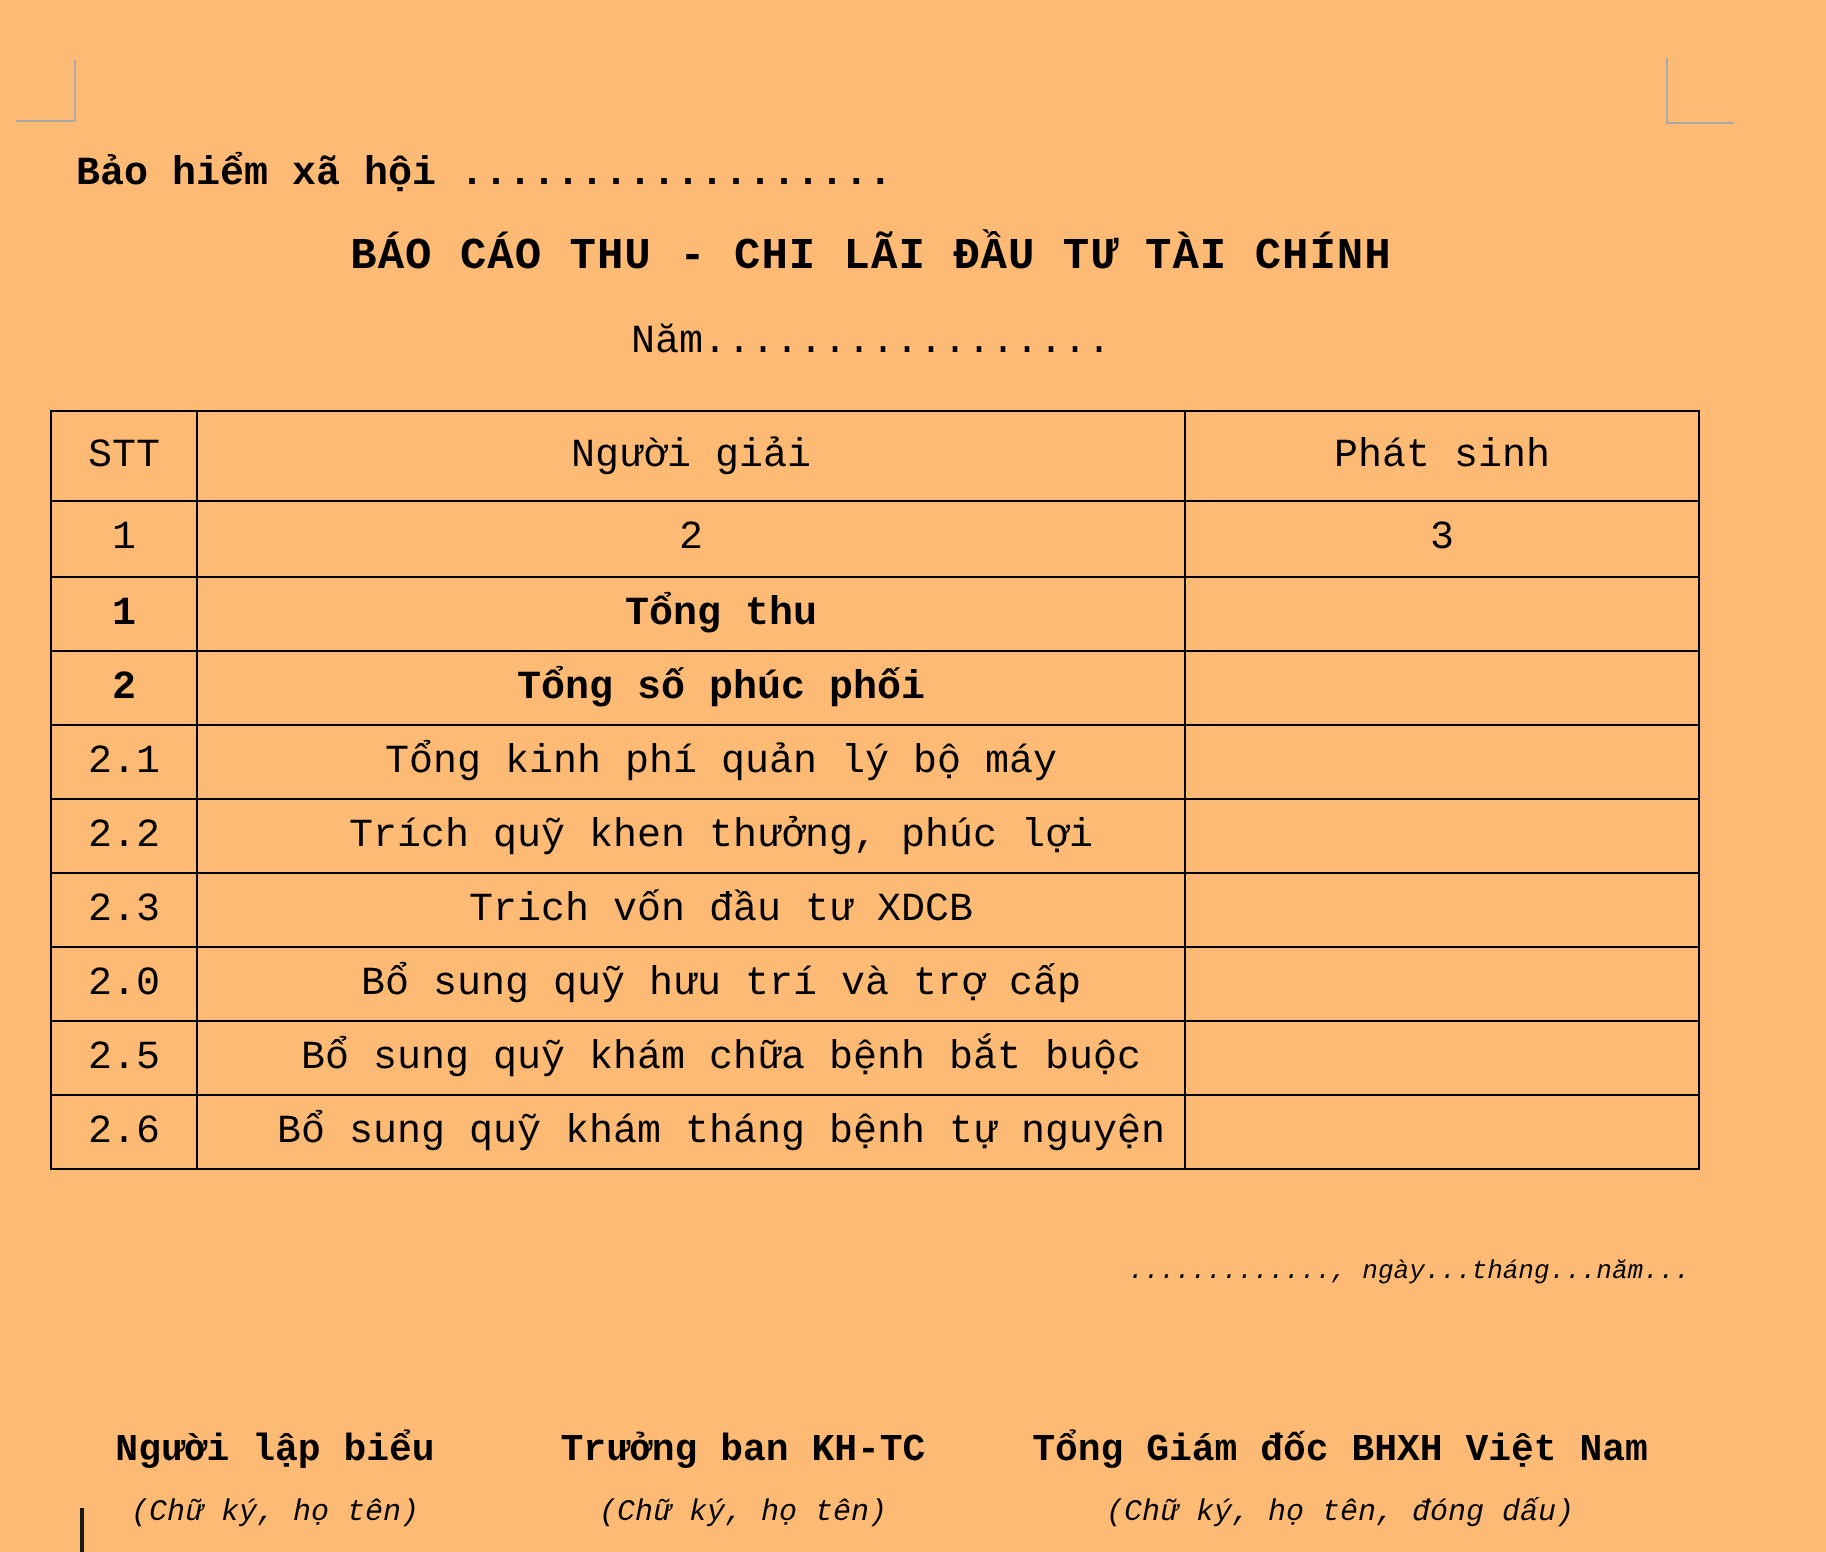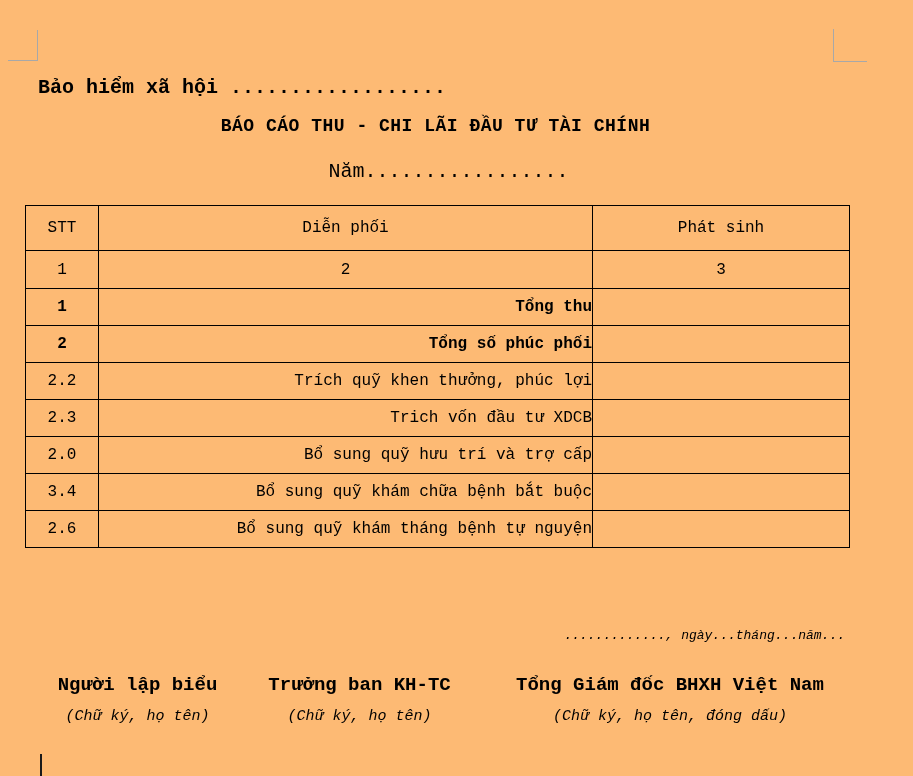--- a/index.html
+++ b/index.html
@@ -33,84 +33,85 @@
     font-size: 20px;
     font-weight: bold;
     white-space: nowrap;
   }
   .doc-title {
     position: absolute;
     left: 25px;
     top: 116px;
     width: 821px;
     text-align: center;
-    font-size: 18px;
+    font-size: 22px;
     font-weight: bold;
     letter-spacing: 0.5px;
   }
   .year-line {
     position: absolute;
-    left: 38px;
+    left: 25px;
     top: 160px;
     width: 821px;
     text-align: center;
     font-size: 20px;
   }
   
   .report-table {
     position: absolute;
     left: 25px;
     top: 205px;
     width: 821px;
     border-collapse: collapse;
     table-layout: fixed;
-    font-size: 16px;
+    font-size: 20px;
   }
   .report-table td {
     border: 1px solid #000000;
     padding: 0;
     vertical-align: middle;
   }
   .col-stt   { width: 72px; }
   .col-desc  { width: 493px; }
   .col-value { width: 256px; }
   .report-table tr.hdr td    { height: 44px; text-align: center; }
   .report-table tr.colnum td { height: 37px; text-align: center; }
   .report-table tr.data td   { height: 36px; }
   .report-table tr.data td.stt   { text-align: center; }
-  .report-table tr.data td.desc  { text-align: right; padding-left: 30px; }
+  .report-table tr.data td.desc  { text-align: center; padding-left: 30px; }
   .report-table tr.bold td { font-weight: bold; }
   
   .date-line {
     position: absolute;
     left: 25px;
     top: 628px;
     width: 820px;
     text-align: right;
     font-style: italic;
     font-size: 13px;
   }
   .sig-block {
     position: absolute;
     top: 674px;
     text-align: center;
   }
   .sig-block .sig-title {
     font-size: 19px;
     font-weight: bold;
     white-space: nowrap;
+    margin-top: 40px;
   }
   .sig-block .sig-note {
     margin-top: 12px;
     font-size: 15px;
     font-style: italic;
     white-space: nowrap;
   }
   .sig-1 { left: 40px;  width: 195px; }
-  .sig-2 { left: 252px; width: 215px; }
+  .sig-2 { left: 264px; width: 215px; }
   .sig-3 { left: 500px; width: 340px; }
 </style>
 </head>
 <body>
 
 <div class="page">
 
   <div class="mark" style="left:37px; top:30px; width:1px; height:31px;"></div>
   <div class="mark" style="left:8px; top:60px; width:30px; height:1px;"></div>
   <div class="mark" style="left:833px; top:29px; width:1px; height:33px;"></div>
@@ -118,55 +119,60 @@
   <div class="cursor-bar" style="left:40px; top:754px; width:2px; height:22px;"></div>
 
   <div class="org-line">Bảo hiểm xã hội ..................</div>
   <div class="doc-title">BÁO CÁO THU - CHI LÃI ĐẦU TƯ TÀI CHÍNH</div>
   <div class="year-line">Năm.................</div>
 
   <table class="report-table">
     <tbody>
         <tr class="hdr">
       <td class="col-stt">STT</td>
-      <td class="col-desc">Diễn phối</td>
+      <td class="col-desc">Người giải</td>
       <td class="col-value">Phát sinh</td>
     </tr>
     <tr class="colnum">
       <td>1</td>
       <td>2</td>
       <td>3</td>
     </tr>
     <tr class="data bold">
       <td class="stt">1</td>
       <td class="desc">Tổng thu</td>
       <td class="val"></td>
     </tr>
     <tr class="data bold">
       <td class="stt">2</td>
       <td class="desc">Tổng số phúc phối</td>
       <td class="val"></td>
     </tr>
     <tr class="data">
+      <td class="stt">2.1</td>
+      <td class="desc">Tổng kinh phí quản lý bộ máy</td>
+      <td class="val"></td>
+    </tr>
+    <tr class="data">
       <td class="stt">2.2</td>
       <td class="desc">Trích quỹ khen thưởng, phúc lợi</td>
       <td class="val"></td>
     </tr>
     <tr class="data">
       <td class="stt">2.3</td>
       <td class="desc">Trich vốn đầu tư XDCB</td>
       <td class="val"></td>
     </tr>
     <tr class="data">
       <td class="stt">2.0</td>
       <td class="desc">Bổ sung quỹ hưu trí và trợ cấp</td>
       <td class="val"></td>
     </tr>
     <tr class="data">
-      <td class="stt">3.4</td>
+      <td class="stt">2.5</td>
       <td class="desc">Bổ sung quỹ khám chữa bệnh bắt buộc</td>
       <td class="val"></td>
     </tr>
     <tr class="data">
       <td class="stt">2.6</td>
       <td class="desc">Bổ sung quỹ khám tháng bệnh tự nguyện</td>
       <td class="val"></td>
     </tr>
   </tbody>
     </table>

